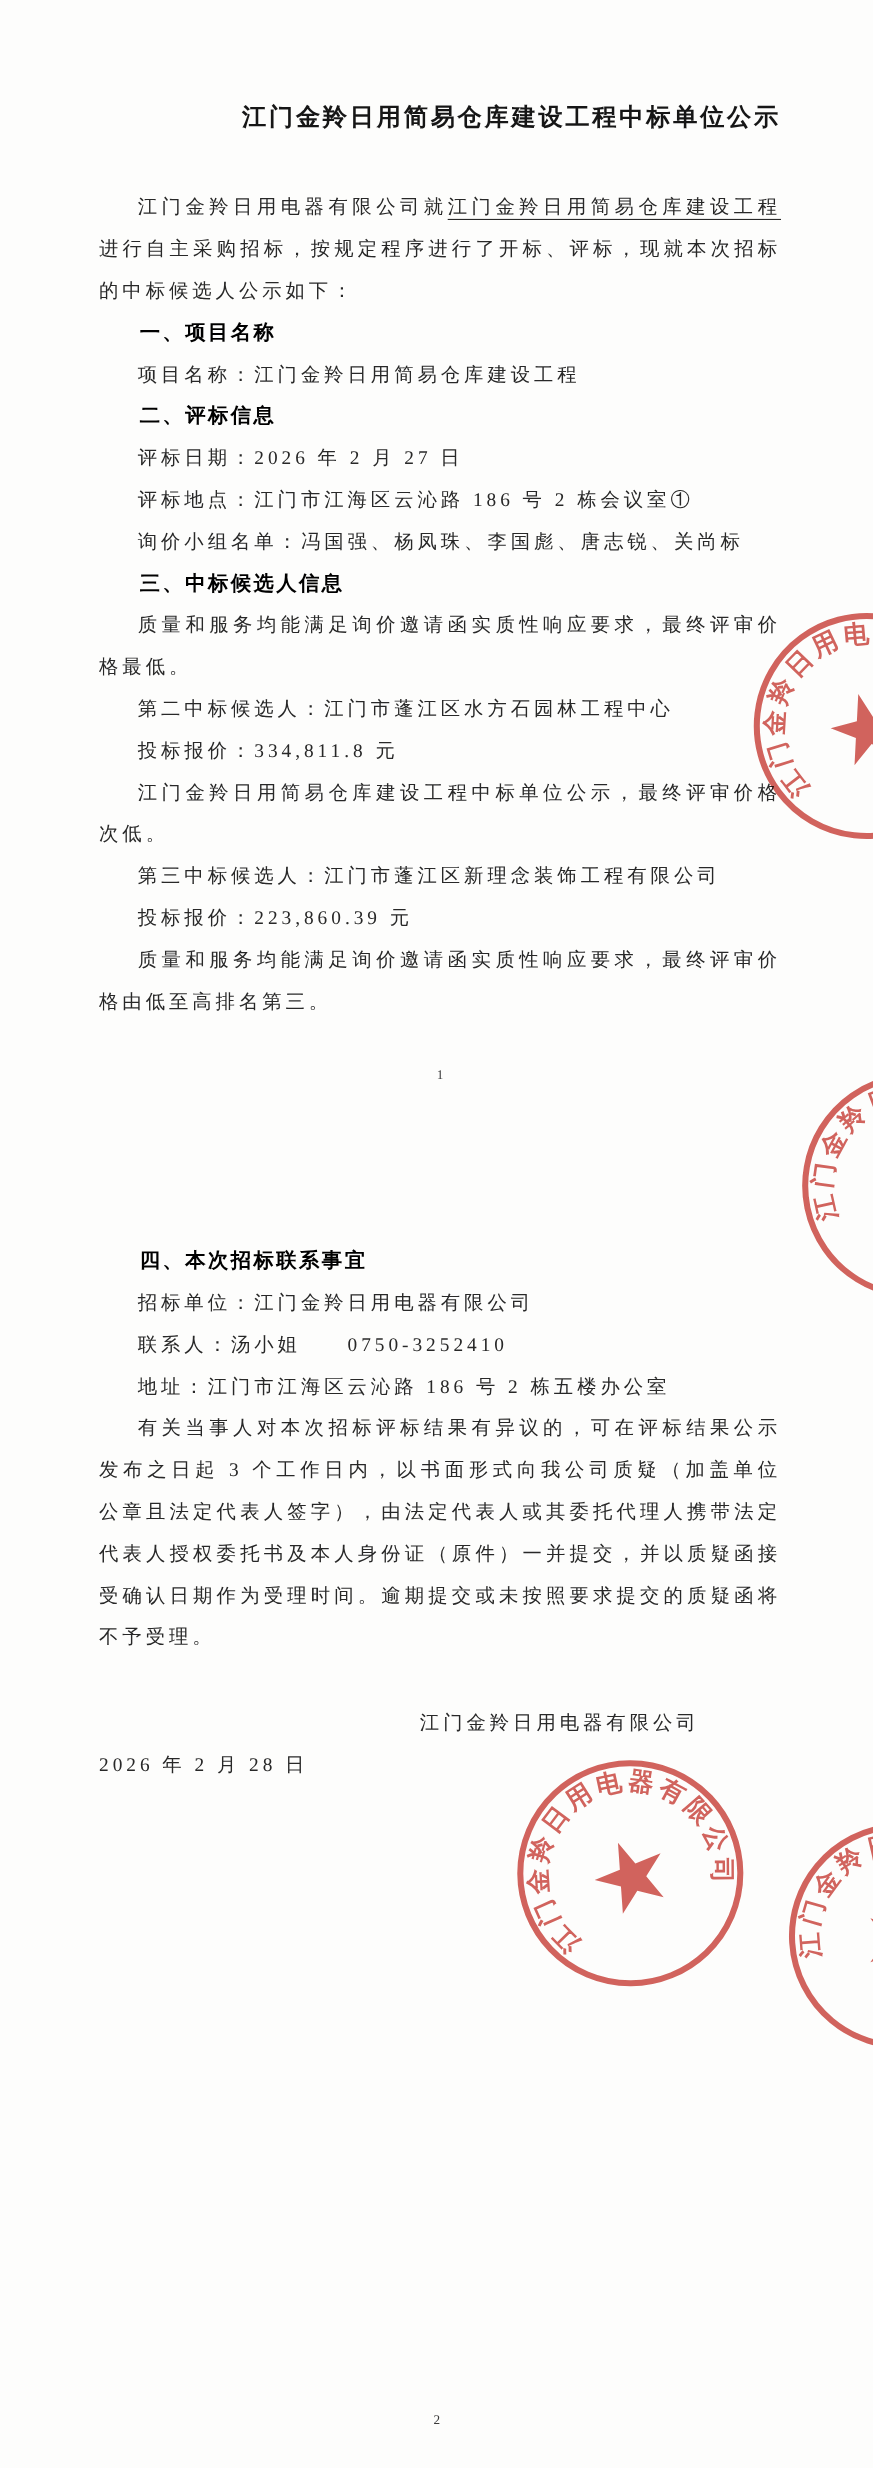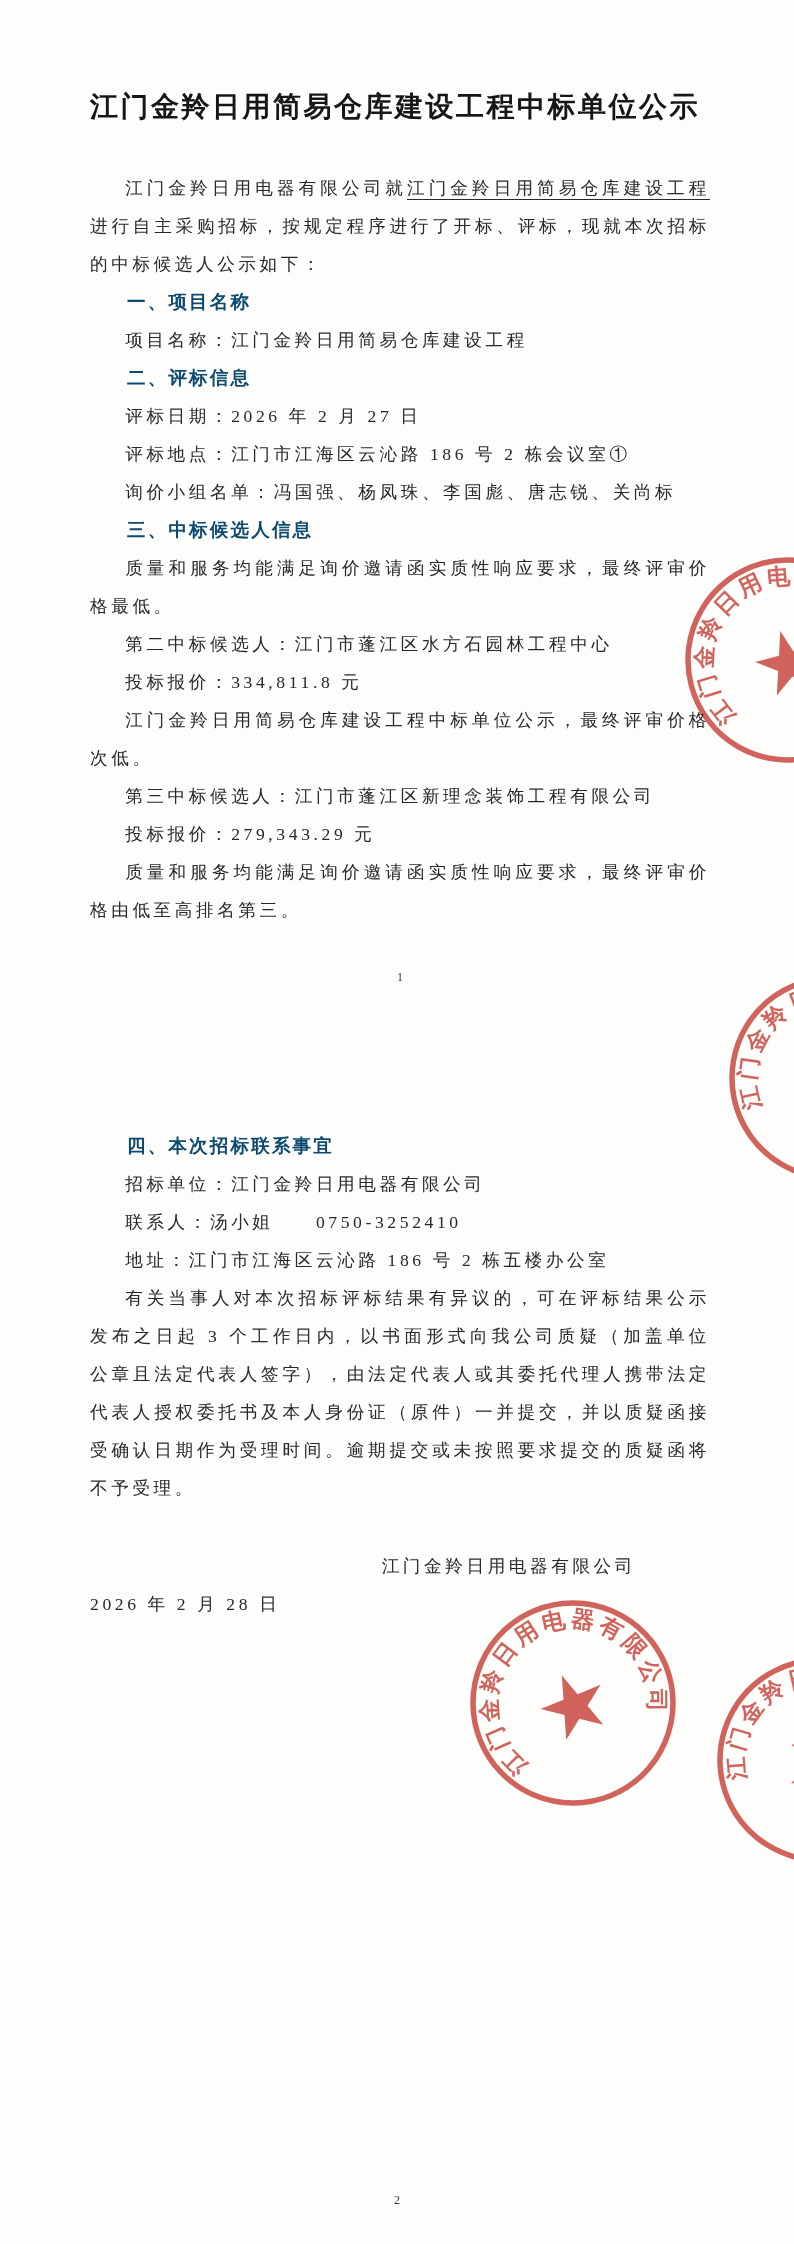--- a/index.html
+++ b/index.html
@@ -8,28 +8,28 @@
     background:#fdfdfc;overflow:hidden;
     font-family:"Liberation Serif","DejaVu Serif",serif;
     color:#282828;
   }
   .content{
     padding:88px 84px 0 90px;
     font-size:17.6px;line-height:38px;letter-spacing:3.6px;
     text-align:justify;
   }
   .title{
-    font-size:28px;font-weight:bold;text-align:left;
+    font-size:22px;font-weight:bold;text-align:right;
     letter-spacing:2.5px;line-height:38px;color:#161616;text-indent:0;margin:0;
   }
   p{margin:0;text-indent:2em;}
   .intro{margin-top:43px;}
   .hd{
     font-family:"Liberation Sans","DejaVu Sans",sans-serif;
-    font-weight:bold;font-size:18.5px;letter-spacing:2.2px;color:#0c4a6e;
+    font-weight:bold;font-size:18.5px;letter-spacing:2.2px;color:#000000;
   }
   .u{text-decoration:underline;text-underline-offset:5px;}
   .pagenum{
     text-indent:0;text-align:center;font-size:12px;line-height:20px;
     letter-spacing:0;margin-top:38px;color:#3a3a3a;
   }
   .sec4{margin-top:140px;}
   .sign-company{margin-top:40px;text-indent:0;text-align:right;padding-right:74px;}
   .sign-date{text-indent:0;text-align:left;padding-right:112px;}
   .pagenum2{
@@ -65,21 +65,21 @@
     <div>
       <p>质量和服务均能满足询价邀请函实质性响应要求，最终评审价格最低。</p>
     </div>
     <div>
       <p>第二中标候选人：江门市蓬江区水方石园林工程中心</p>
       <p>投标报价：334,811.8 元</p>
       <p>江门金羚日用简易仓库建设工程中标单位公示，最终评审价格次低。</p>
     </div>
     <div>
       <p>第三中标候选人：江门市蓬江区新理念装饰工程有限公司</p>
-      <p>投标报价：279,343.29 元</p>
+      <p>投标报价：223,860.39 元</p>
       <p>质量和服务均能满足询价邀请函实质性响应要求，最终评审价格由低至高排名第三。</p>
     </div>
 
     <p class="pagenum">1</p>
 
     <p class="hd sec4">四、本次招标联系事宜</p>
     <p>招标单位：江门金羚日用电器有限公司</p>
     <p>联系人：汤小姐　　0750-3252410</p>
     <p>地址：江门市江海区云沁路 186 号 2 栋五楼办公室</p>
     <p>有关当事人对本次招标评标结果有异议的，可在评标结果公示发布之日起 3 个工作日内，以书面形式向我公司质疑（加盖单位公章且法定代表人签字），由法定代表人或其委托代理人携带法定代表人授权委托书及本人身份证（原件）一并提交，并以质疑函接受确认日期作为受理时间。逾期提交或未按照要求提交的质疑函将不予受理。</p>

